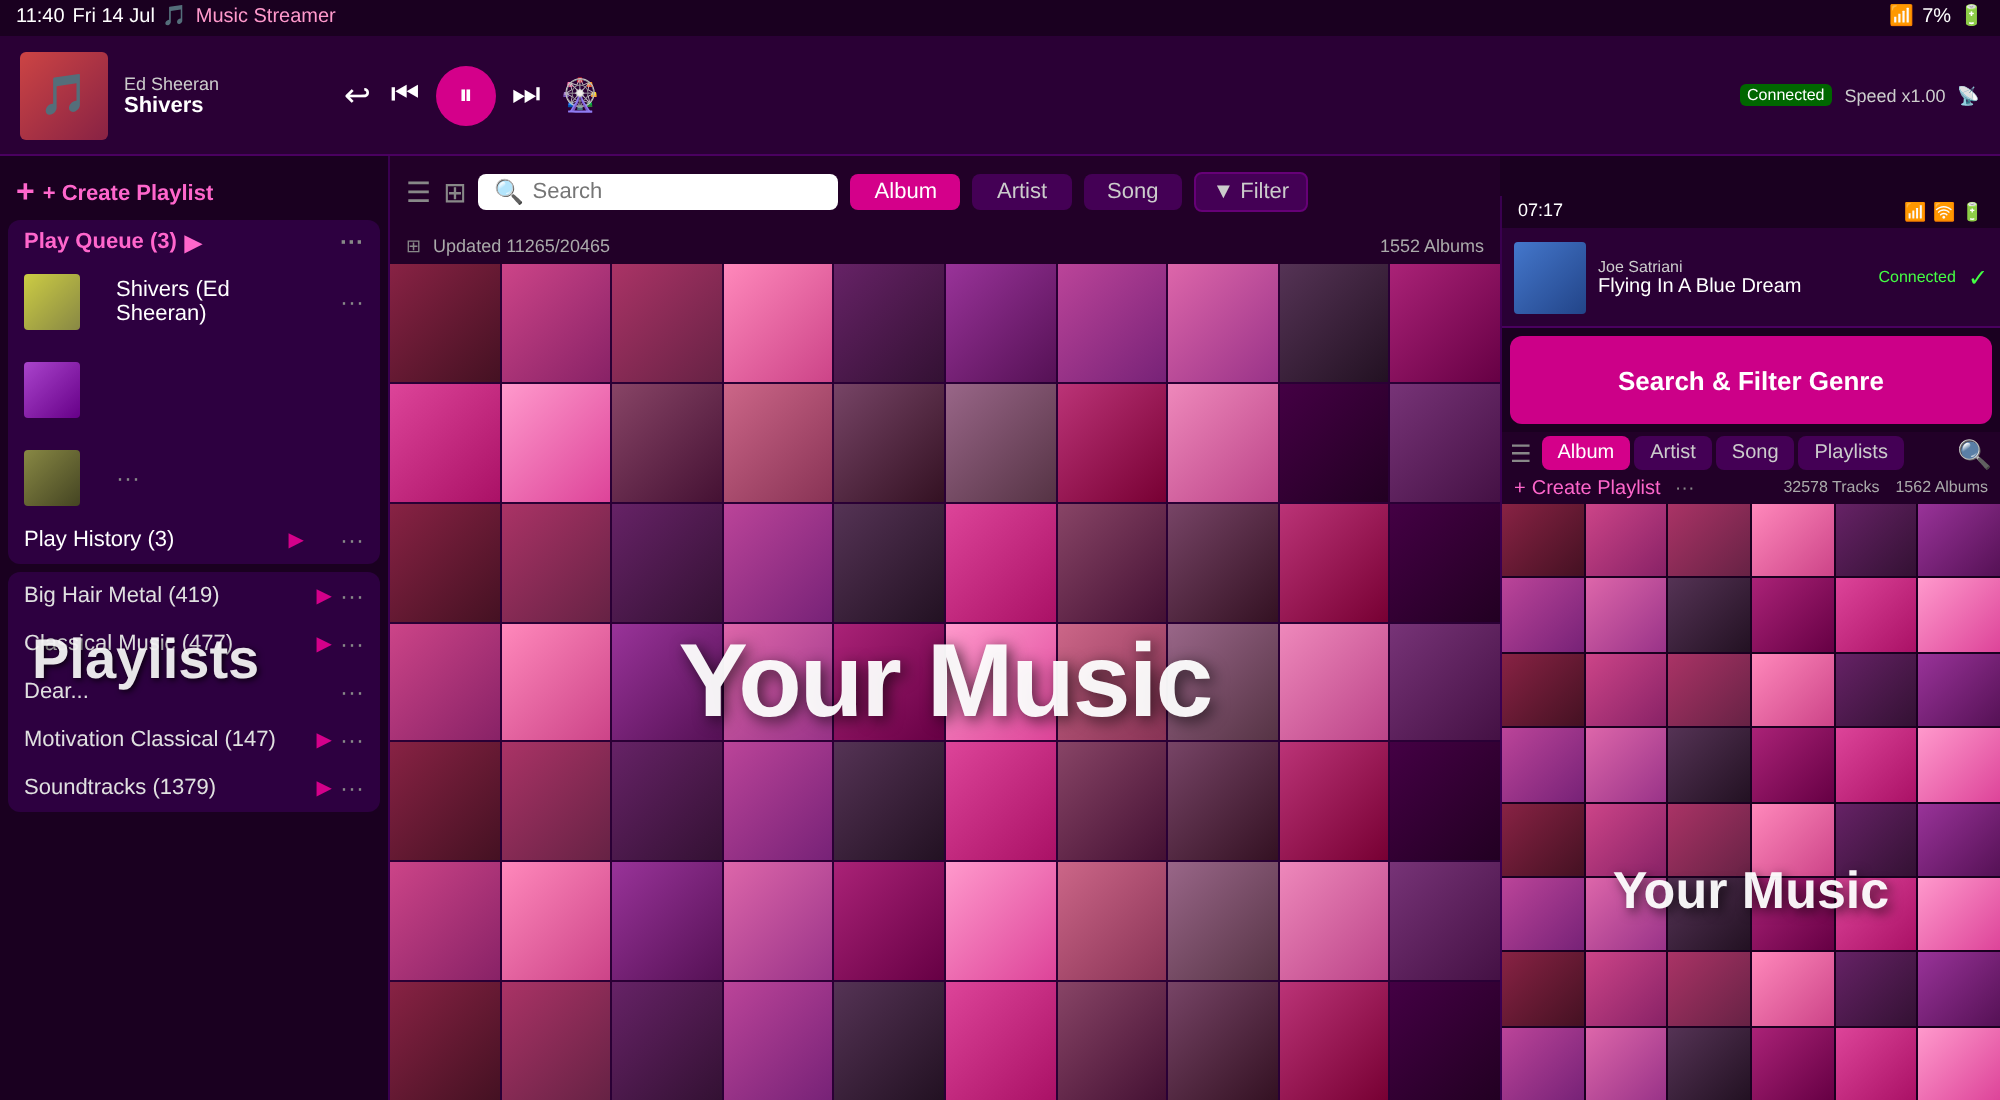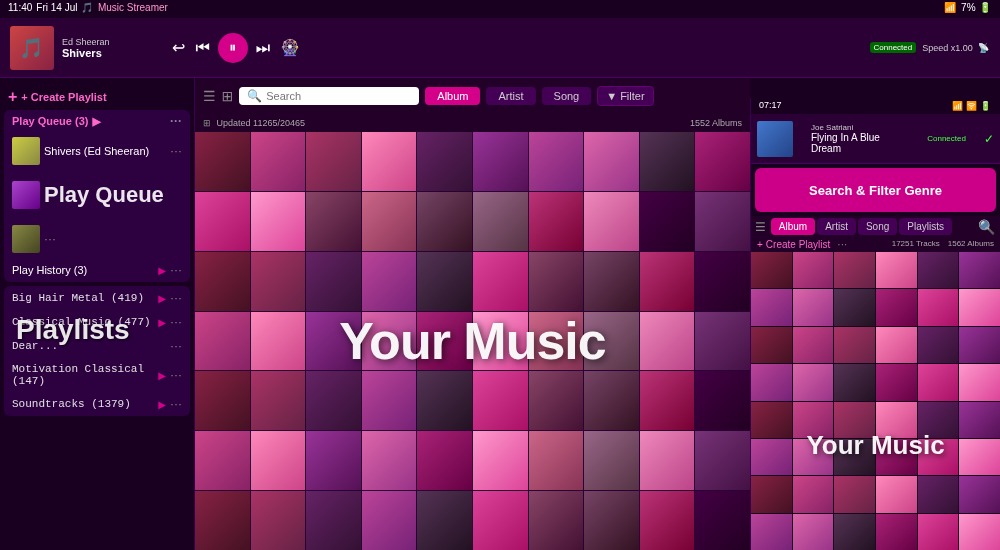--- a/index.html
+++ b/index.html
@@ -219,21 +219,21 @@
       border-radius: 6px;
       overflow: hidden;
       position: relative;
     }
     .queue-item {
       display: flex;
       align-items: center;
       padding: 5px 8px;
       color: #fff;
       font-size: 11px;
-      gap: 4px;
+      gap: 18px;
       cursor: pointer;
       position: relative;
     }
     .queue-item .thumb {
       width: 28px; height: 28px;
       background: linear-gradient(135deg, #c44, #824);
       border-radius: 2px;
       flex-shrink: 0;
     }
     .queue-item .item-info { flex: 1; }
@@ -272,21 +272,21 @@
     }
     .playlist-item {
       display: flex;
       align-items: center;
       padding: 5px 8px;
       color: #fff;
       font-size: 11px;
       gap: 4px;
       cursor: pointer;
     }
-    .playlist-item .pl-name { flex: 1; font-size: 11px; color: #e0e0e0; font-family: Liberation Mono, monospace; }
+    .playlist-item .pl-name { flex: 1; font-size: 11px; color: #e0e0e0; }
     .playlist-item .play-icon { color: #d4008a; font-size: 10px; }
     .playlist-item .more-icon { color: #888; font-size: 12px; }
 
     
     .album-grid-area {
       flex: 1;
       position: relative;
       overflow: hidden;
       background: #2a0035;
     }
@@ -359,21 +359,21 @@
       font-size: 9px;
       color: #fff;
       background: #1a0020;
       height: 16px;
     }
     .ipad-player {
       display: flex;
       align-items: center;
       padding: 4px 6px;
       background: #2a0035;
-      gap: 18px;
+      gap: 6px;
       height: 50px;
       border-bottom: 1px solid #4a0060;
     }
     .ipad-player-art {
       width: 36px; height: 36px;
       background: linear-gradient(135deg, #4477cc, #224488);
       border-radius: 2px;
       flex-shrink: 0;
     }
     .ipad-player-info { flex: 1; }
@@ -548,23 +548,20 @@
       <div class="queue-item">
         <div class="thumb" style="background:linear-gradient(135deg,#cc4,#884);"></div>
         <div class="item-info">
           <div class="item-title">Shivers (Ed Sheeran)</div>
         </div>
         <span class="more-icon">···</span>
       </div>
 
       <div class="queue-item" style="height:50px; position:relative;">
         <div class="thumb" style="background:linear-gradient(135deg,#aa44cc,#660088);"></div>
-        <div class="item-info">
-          <div class="item-title" style="font-size:22px;font-weight:900;color:rgba(255,255,255,0.9);">Play Queue</div>
-        </div>
       </div>
       <div class="queue-item">
         <div class="thumb" style="background:linear-gradient(135deg,#884,#442);"></div>
         <span class="more-icon">···</span>
       </div>
       <div class="queue-item">
         <div class="item-info">
           <div class="item-title">Play History (3)</div>
         </div>
         <span class="play-icon">▶</span>
@@ -884,21 +881,21 @@
       <button class="ipad-tab-search">🔍</button>
     </div>
 
     <div class="ipad-info-bar">
       <div style="display:flex;align-items:center;gap:3px;color:#ff66cc;font-size:10px;">
         <span>+</span>
         <span>Create Playlist</span>
         <span style="margin-left:4px;color:#888;">···</span>
       </div>
       <div style="display:flex;gap:8px;">
-        <span>17251 Tracks</span>
+        <span>32578 Tracks</span>
         <span>1562 Albums</span>
       </div>
     </div>
 
     <div class="ipad-album-grid">
       <div class="ipad-grid" id="ipad-grid">
           <div class="album-cell">
             <div class="album-cell-inner c1"></div>
           </div>
           <div class="album-cell">

